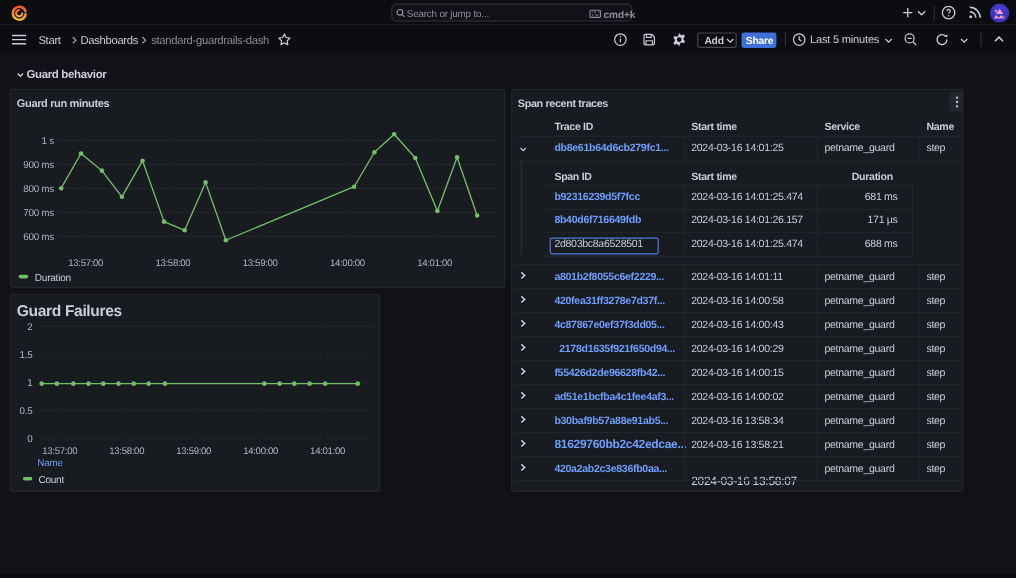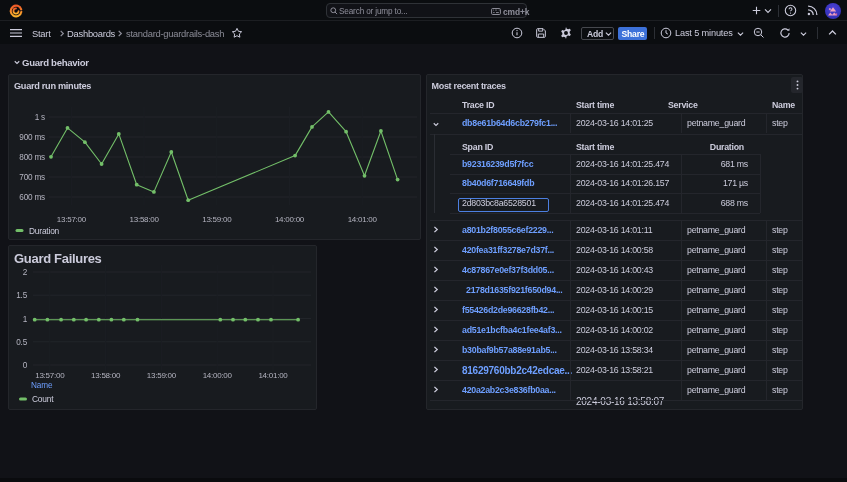--- a/index.html
+++ b/index.html
@@ -238,31 +238,31 @@
 <circle cx="237.3" cy="74.7" r="1.9" fill="#73bf69"></circle>
 <circle cx="250.0" cy="74.7" r="1.9" fill="#73bf69"></circle>
 <circle cx="263.0" cy="74.7" r="1.9" fill="#73bf69"></circle>
 <circle cx="290.1" cy="74.7" r="1.9" fill="#73bf69"></circle>
 <text x="23" y="143" font-size="8.2" letter-spacing="-0.1" fill="#6e9fff" font-family="Liberation Sans">Name</text>
 <rect x="11" y="152.5" width="8" height="3" rx="1.5" fill="#73bf69"></rect>
 <text x="24" y="157.3" font-size="8.4" letter-spacing="-0.2" fill="#ccccdc" font-family="Liberation Sans">Count</text>
 </svg>
 
 <div class="panel" id="p3" style="left:426px;top:74px;width:377px;height:336px;"></div>
-<div class="abs txt" style="left:431.5px;top:80.5px;font-size:9px;font-weight:700;letter-spacing:-0.3px">Most recent traces</div>
+<div class="abs txt" style="left:431.5px;top:80.5px;font-size:9px;font-weight:700;letter-spacing:-0.3px">Span recent traces</div>
 <div class="abs" style="left:790.5px;top:76.5px;width:12px;height:16px;background:#24262c;border-radius:2px"></div>
 <svg class="abs" style="left:795.5px;top:80px" width="3" height="10" viewBox="0 0 3 10">
     <circle cx="1.5" cy="1.4" r="0.95" fill="#ccccdc"></circle>
     <circle cx="1.5" cy="5" r="0.95" fill="#ccccdc"></circle>
     <circle cx="1.5" cy="8.6" r="0.95" fill="#ccccdc"></circle>
   </svg>
 
 <div class="abs txt" style="left:462px;top:100px;font-size:8.8px;letter-spacing:-0.25px;font-weight:700;">Trace ID</div>
 <div class="abs txt" style="left:576px;top:100px;font-size:8.8px;letter-spacing:-0.25px;font-weight:700;">Start time</div>
-<div class="abs txt" style="left:668px;top:100px;font-size:8.8px;letter-spacing:-0.25px;font-weight:700;">Service</div>
+<div class="abs txt" style="left:687px;top:100px;font-size:8.8px;letter-spacing:-0.25px;font-weight:700;">Service</div>
 <div class="abs txt" style="left:772px;top:100px;font-size:8.8px;letter-spacing:-0.25px;font-weight:700;">Name</div>
 <div class="abs" style="left:430px;top:112.5px;width:372px;height:1px;background:#24262c"></div>
 <svg class="abs" style="left:433px;top:121.5px" width="6" height="5" viewBox="0 0 12 8">
     <path d="M1.5 1.5L6 6l4.5-4.5" fill="none" stroke="#ccccdc" stroke-width="2.2"></path>
   </svg>
 <div class="abs link" style="left:462px;top:118px;font-size:8.8px;letter-spacing:-0.25px;font-weight:700;">db8e61b64d6cb279fc1...</div>
 <div class="abs txt" style="left:576px;top:118px;font-size:8.8px;letter-spacing:-0.25px;text-align:center;">2024-03-16 14:01:25</div>
 <div class="abs txt" style="left:687px;top:118px;font-size:8.8px;letter-spacing:-0.25px;">petname_guard</div>
 <div class="abs txt" style="left:772px;top:118px;font-size:8.8px;letter-spacing:-0.25px;">step</div>
 <div class="abs" style="left:570px;top:113px;width:1px;height:20px;background:#24262c"></div>

